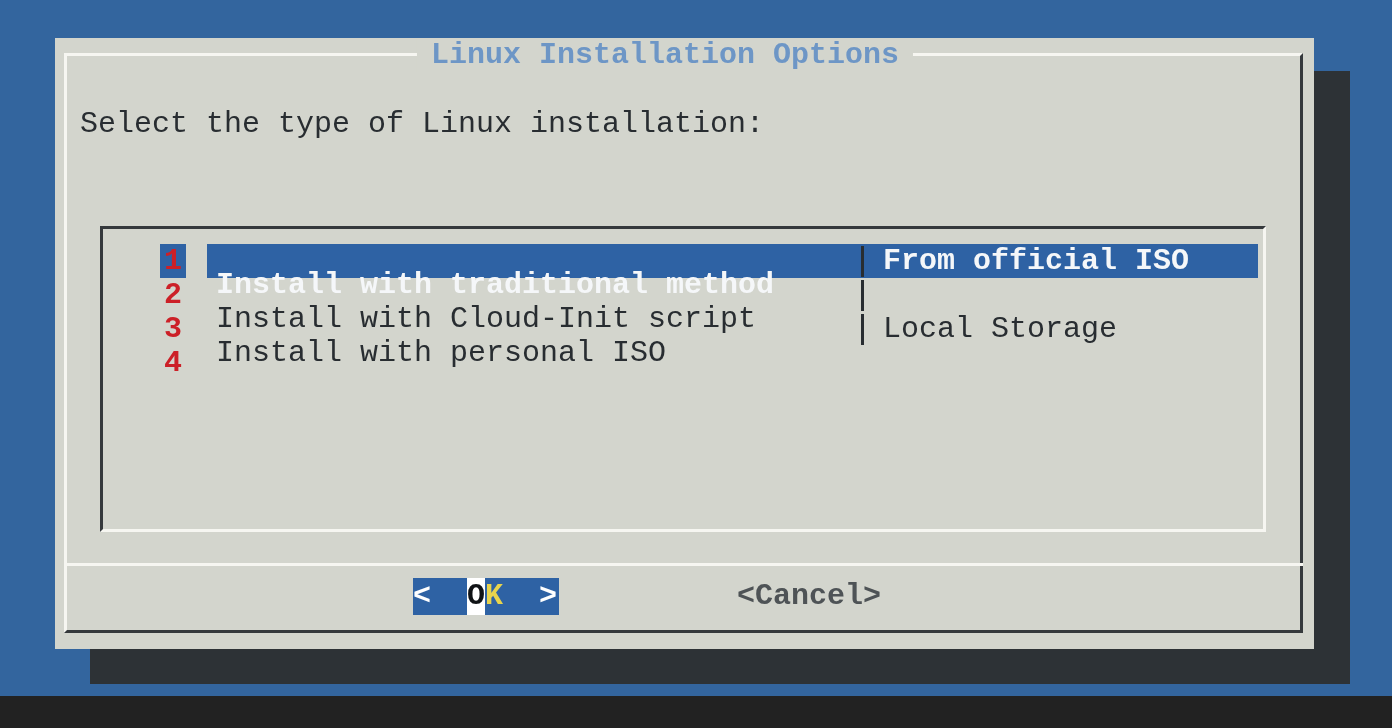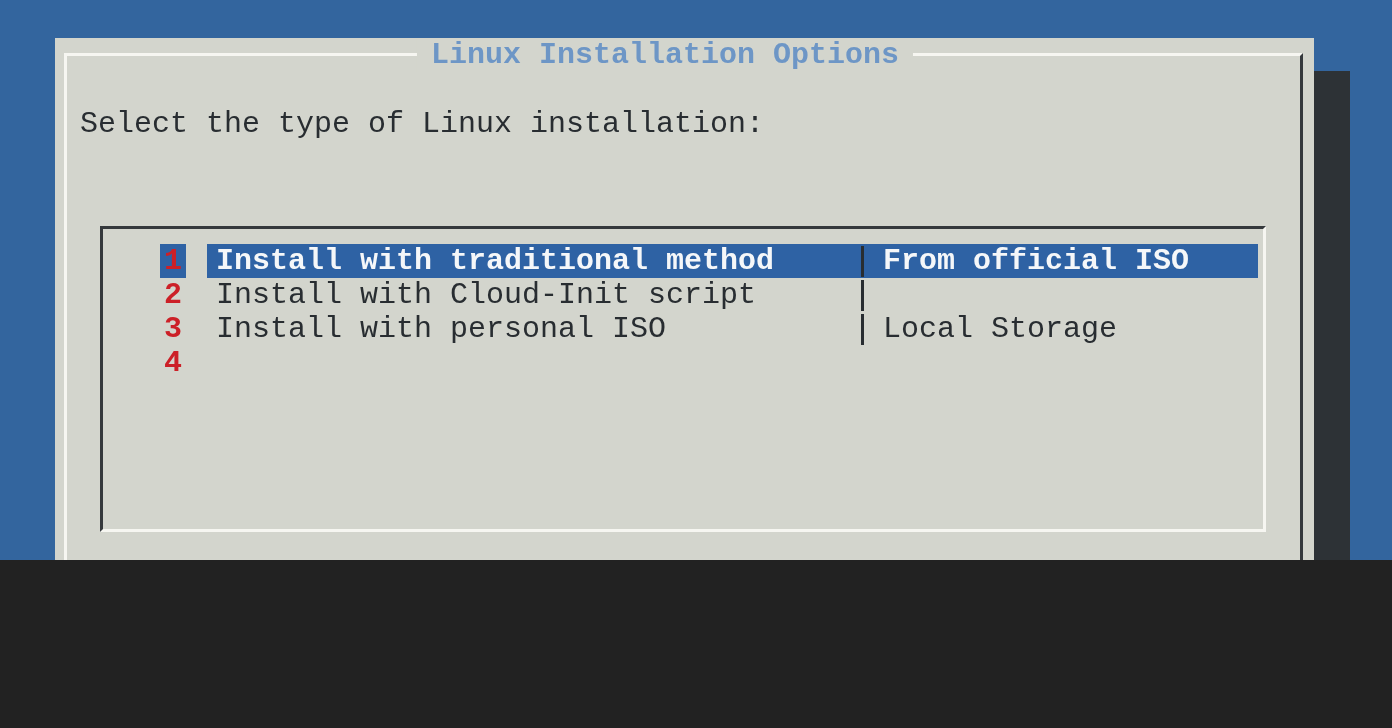--- a/index.html
+++ b/index.html
@@ -19,21 +19,21 @@
     --border-light:#f6f6f1;
     --border-dark:#35393c;
   }
   html,body{margin:0;padding:0;}
   body{
     font-family:"Liberation Mono","DejaVu Sans Mono",monospace;
     background:#222;
   }
   .screen{
     position:relative;
-    width:1392px;height:560px;
+    width:1392px;height:696px;
     background:var(--screen-bg);
     overflow:hidden;
     font-size:30px;
     color:var(--text-dark);
   }
   .shadow{
     position:absolute;left:90px;top:71px;width:1260px;height:613px;
     background:var(--shadow);
   }
   .dialog{
@@ -82,21 +82,21 @@
     background:var(--select-bg);
     display:none;
   }
   .menu-row.selected .row-highlight{display:block;}
   .tag{
     position:absolute;left:105px;top:0;width:26px;height:34px;
     text-align:center;font-weight:bold;color:var(--tag-red);
     z-index:1;
   }
   .menu-row.selected .tag{background:var(--select-bg);}
-  .desc{position:absolute;left:161px;white-space:pre;z-index:1;}
+  .desc{position:absolute;left:161px;white-space:pre;z-index:1;margin-top:24px;}
   .src{position:absolute;left:828px;white-space:pre;z-index:1;}
   .menu-row.selected .desc,
   .menu-row.selected .src{color:var(--select-text);font-weight:bold;}
   .button-separator{
     position:absolute;left:9px;top:525px;width:1239px;height:0;
     border-top:3px solid var(--border-light);
   }
   .ok-button{
     position:absolute;left:358px;top:540px;width:146px;height:37px;line-height:37px;
     background:var(--button-blue);
@@ -155,16 +155,17 @@
         <div class="menu-row" style="top: 308px;">
 
     <span class="tag">4</span>
 
     <span class="src"></span>
   </div>
       </div>
 
     <div class="button-separator"></div>
 
+    <div class="ok-button"><span class="ok-prefix">&lt;  </span><span class="ok-cursor">O</span><span class="ok-hotkey">K</span><span class="ok-suffix">  &gt;</span></div>
 
     <div class="cancel-button">&lt;Cancel&gt;</div>
   </div>
 </div>
 
 </body></html>

